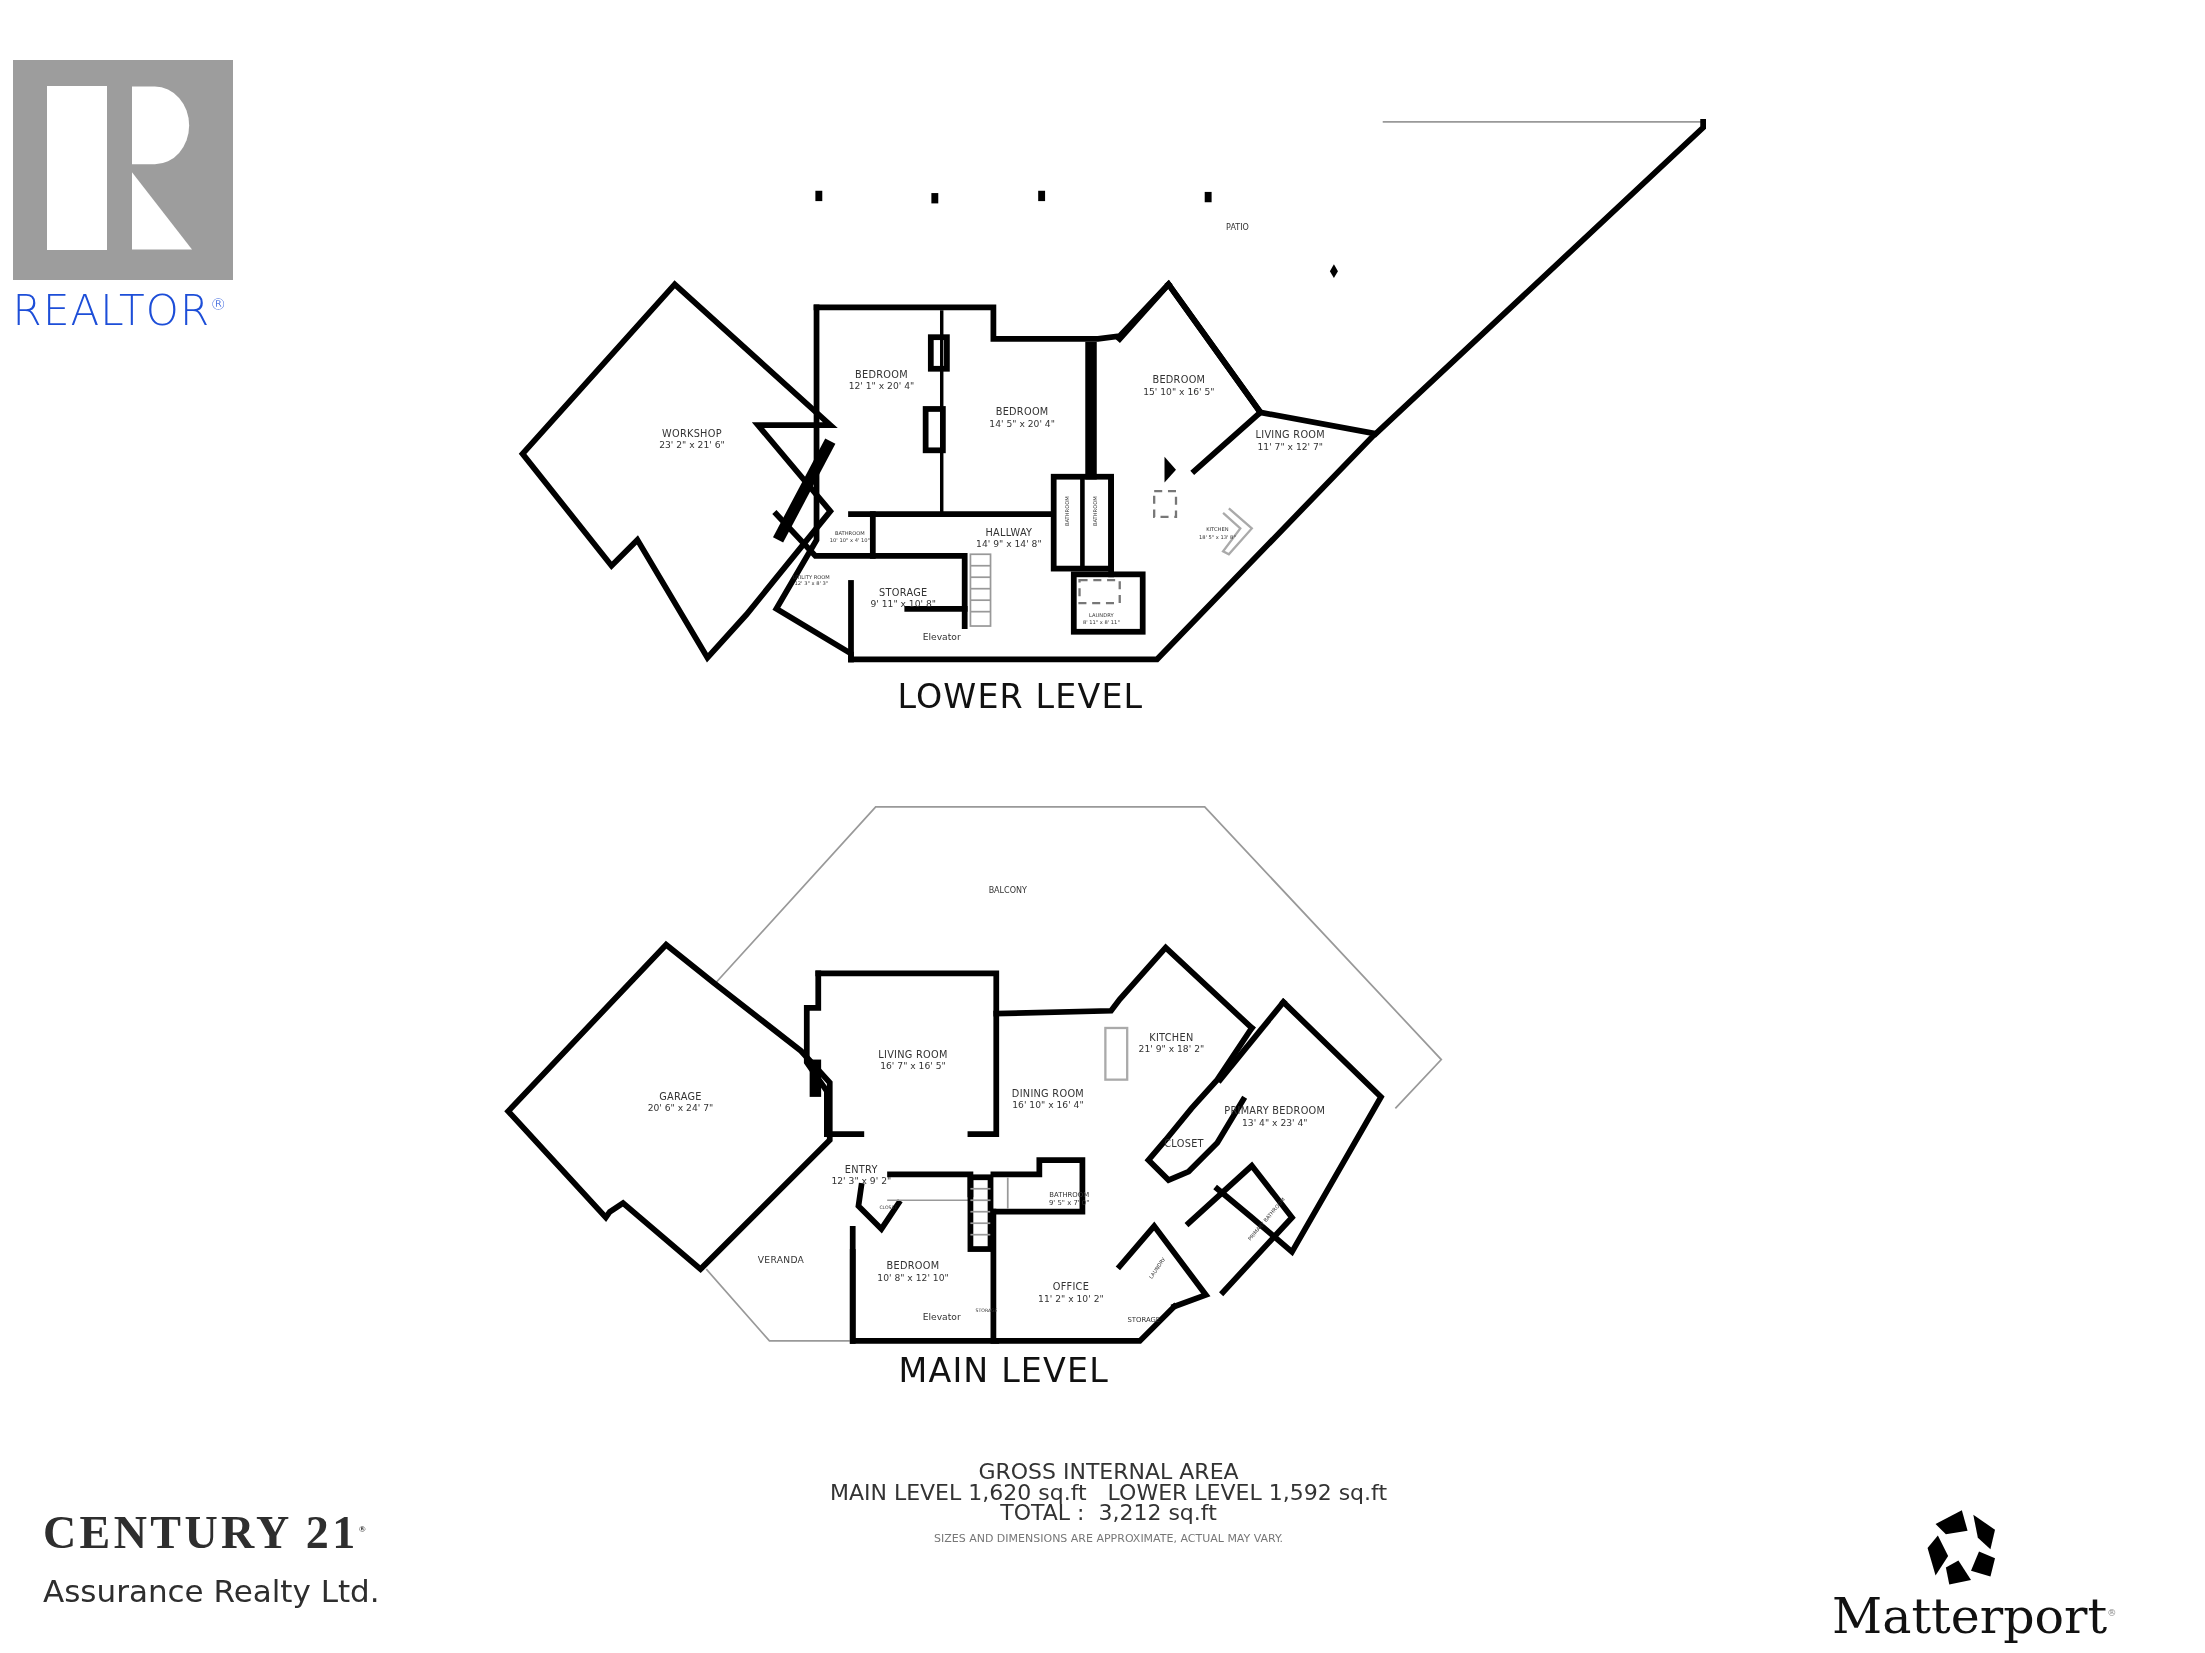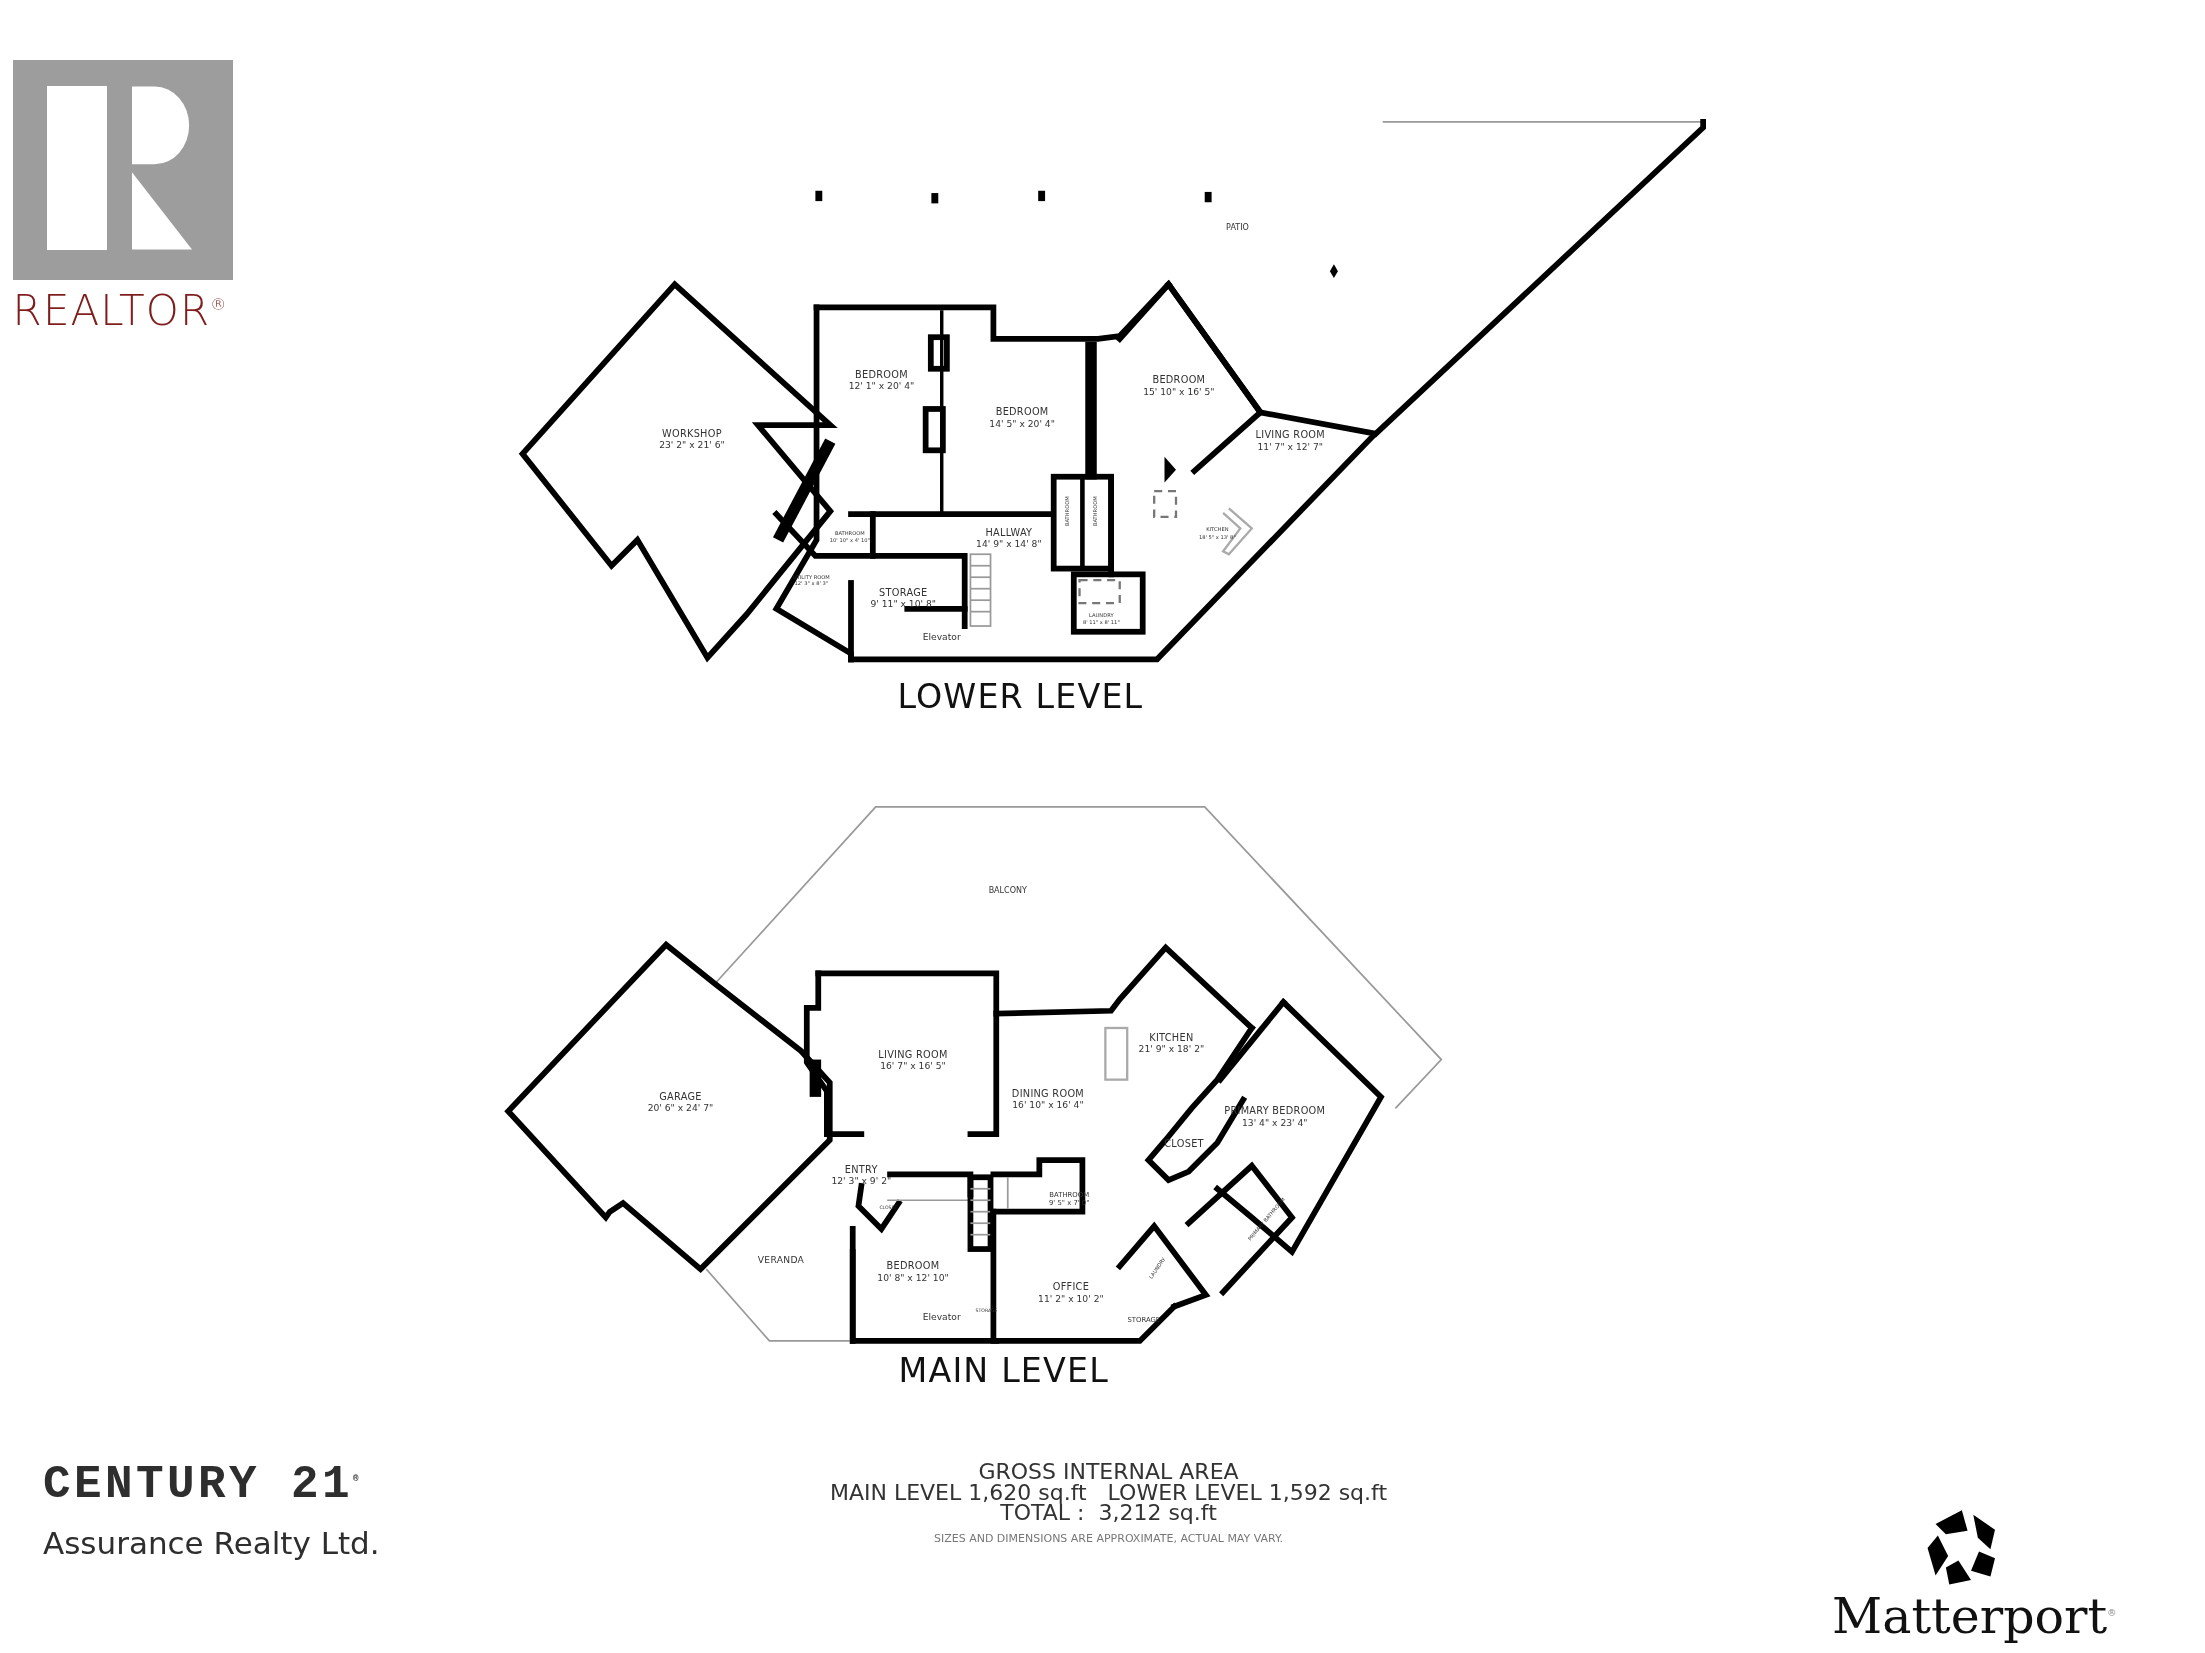--- a/index.html
+++ b/index.html
@@ -14,25 +14,25 @@
   .outline { fill:none; stroke:#aaa; stroke-width:4; }
   .room-name { font-size:17px; text-anchor:middle; letter-spacing:0.5px; }
   .room-dim  { font-size:16px; text-anchor:middle; }
   .room-small { font-size:9px; text-anchor:middle; }
   .level-title { font-size:58px; text-anchor:middle; fill:#111; letter-spacing:2px; }
 
   .realtor { position:absolute; left:12.6px; top:60px; width:221px; }
   .realtor-box { width:220px; height:220px; background:#9d9d9d; position:relative; }
   .realtor-box .l { position:absolute; left:34px; top:26px; width:60px; height:164px; background:#fff; }
   .realtor-box .r { position:absolute; left:119px; top:26px; width:60px; height:164px; }
-  .realtor-word { font-family:"DejaVu Sans", sans-serif; font-size:42px; color:#7f1d1d; letter-spacing:1.1px; margin-top:5.7px; font-weight:300; }
+  .realtor-word { font-family:"DejaVu Sans", sans-serif; font-size:42px; color:#1d4ed8; letter-spacing:1.1px; margin-top:5.7px; font-weight:300; }
   .realtor-word sup { font-size:16px; vertical-align:super; }
 
   .c21 { position:absolute; left:43px; top:1462px; color:#2e2e2e; }
-  .c21-name { font-family:Liberation Mono, monospace; font-size:46px; font-weight:bold; letter-spacing:3.4px; line-height:1; }
+  .c21-name { font-family:Liberation Serif, serif; font-size:46px; font-weight:bold; letter-spacing:3.4px; line-height:1;margin-top:48px; }
   .c21-name sup { font-size:9.2px; letter-spacing:0; }
   .c21-sub { font-family:"DejaVu Sans", sans-serif; font-size:31px; margin-top:17px; }
 
   .area-block { position:absolute; left:678px; top:1462px; width:861px; text-align:center; color:#333; font-family:"DejaVu Sans", sans-serif; }
   .area-block .line { font-size:22px; line-height:20.7px; }
   .area-block .disclaimer { font-size:11px; color:#777; margin-top:8px; }
 
   .matterport { position:absolute; left:1809px; top:1508px; display:flex; align-items:center;flex-direction:column; }
   .matterport-word { font-family:"DejaVu Serif", serif; font-size:49px; color:#111; margin-left:23px; }
   .matterport-word sup { font-size:9.2px; color:#888; }

